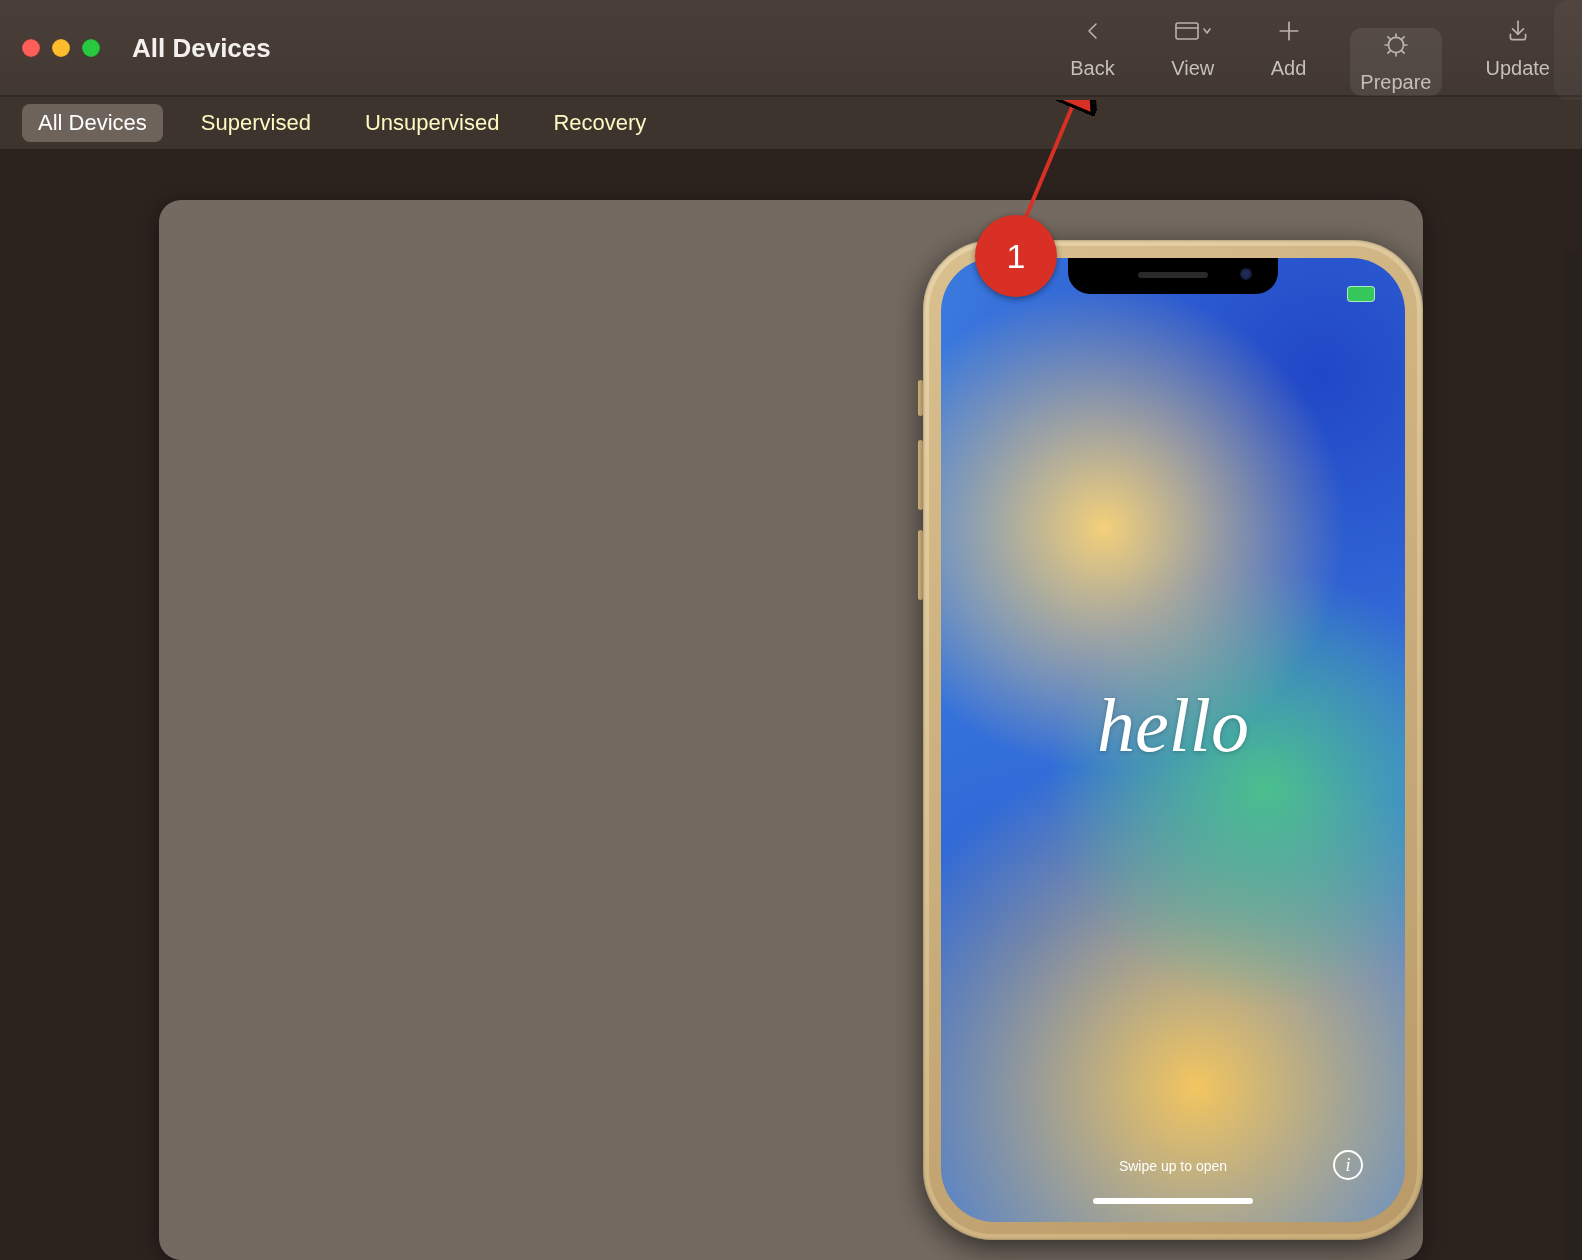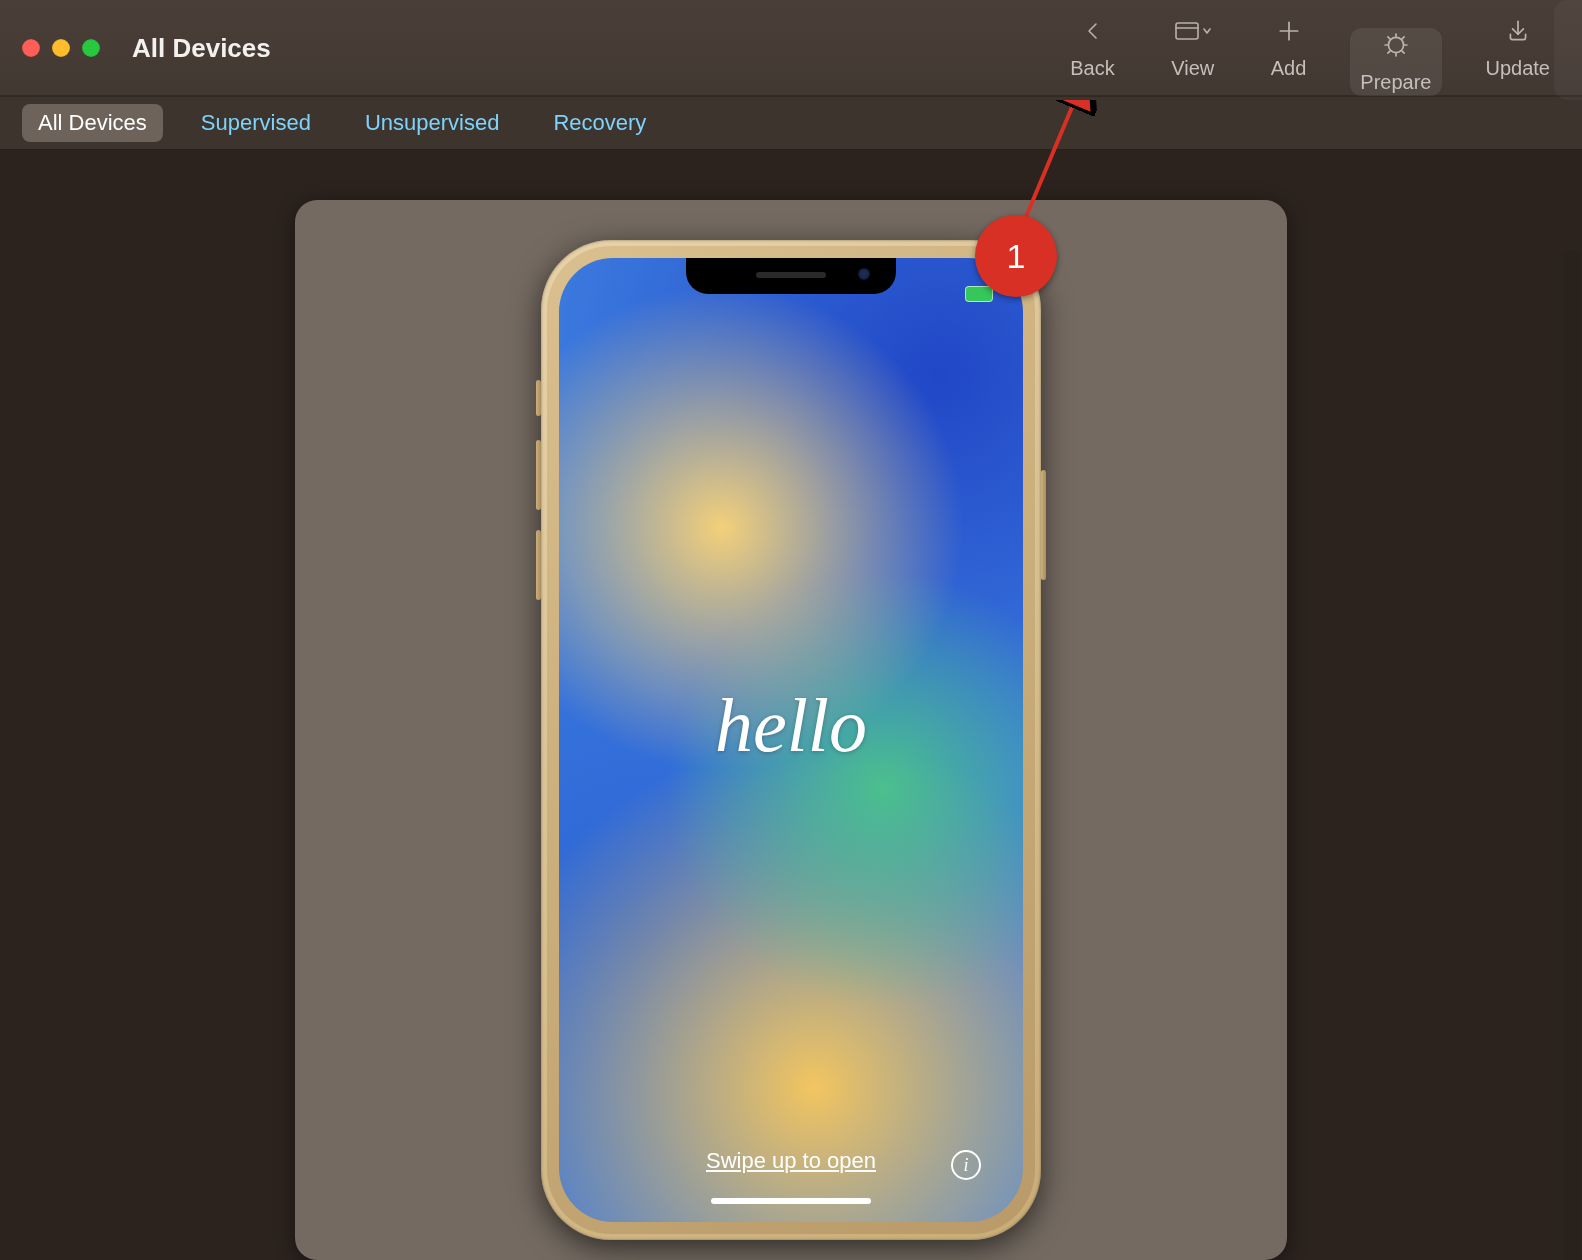--- a/index.html
+++ b/index.html
@@ -44,35 +44,35 @@
 
   
   .scopebar {
     height: 54px;
     background: #3d342e;
     display: flex; align-items: center; gap: 22px;
     padding: 0 22px;
     border-bottom: 1px solid rgba(0,0,0,0.35);
   }
   .scope-item {
-    color:#7dd3fc; font-size: 22px; padding: 6px 16px; border-radius: 8px;
+    color:#fef9c3; font-size: 22px; padding: 6px 16px; border-radius: 8px;
   }
   .scope-item.active { background:#6d635b; color:#fff; }
 
   
   .content {
     flex:1; position: relative; display:flex; justify-content:center;
     padding-top: 50px;
   }
   .device-card {
-    width: 992px; height: 1060px;
+    width: 1264px; height: 1060px;
     background:#746a61;
     border-radius: 22px;
     box-shadow: 0 4px 20px rgba(0,0,0,0.45);
-    display:flex; justify-content:center;
+    display:flex; justify-content:flex-end;
     overflow: hidden;
   }
 
   
   .phone {
     margin-top: 40px;
     width: 500px; height: 1000px; position: relative;
     border-radius: 70px;
     background: linear-gradient(145deg,#e7d2a8,#c9ad78); 
     box-shadow: 0 8px 30px rgba(0,0,0,0.6), inset 0 0 3px rgba(0,0,0,0.4);
@@ -111,21 +111,21 @@
 
   .hello{
     position:absolute; top:44%; left:0; right:0; text-align:center;
     font-family: "Brush Script MT","Segoe Script","Comic Sans MS",cursive;
     font-size: 76px; color:#fff; font-style: italic;
     text-shadow: 0 1px 4px rgba(0,0,0,0.25);
   }
   .swipe-row{
     position:absolute; bottom:48px; left:0; right:0;
     display:flex; align-items:center; justify-content:center; gap:14px;
-    color:#fff; font-size:22px; font-weight:500;text-decoration:underline;
+    color:#fff; font-size:14px; font-weight:500;
   }
   .info-circ{
     position:absolute; bottom:42px; right:42px;
     width:30px; height:30px; border:2px solid #fff; border-radius:50%;
     display:flex; align-items:center; justify-content:center;
     color:#fff; font-family: Georgia, serif; font-style: italic; font-size:18px;
   }
   .home-ind{ position:absolute; bottom:18px; left:50%; transform:translateX(-50%); width:160px; height:6px; border-radius:4px; background:#fff;}
   .battery-badge{
     position:absolute; top:28px; right:30px; width:28px; height:16px; border-radius:4px;

